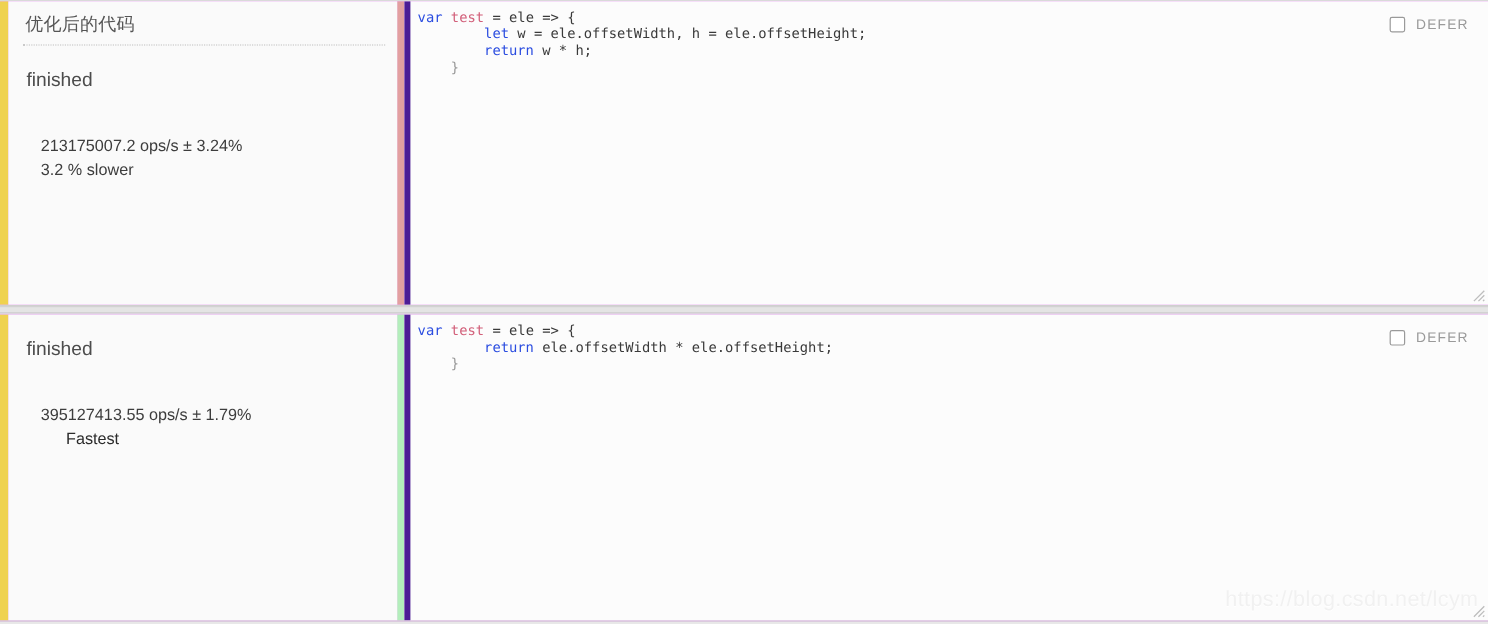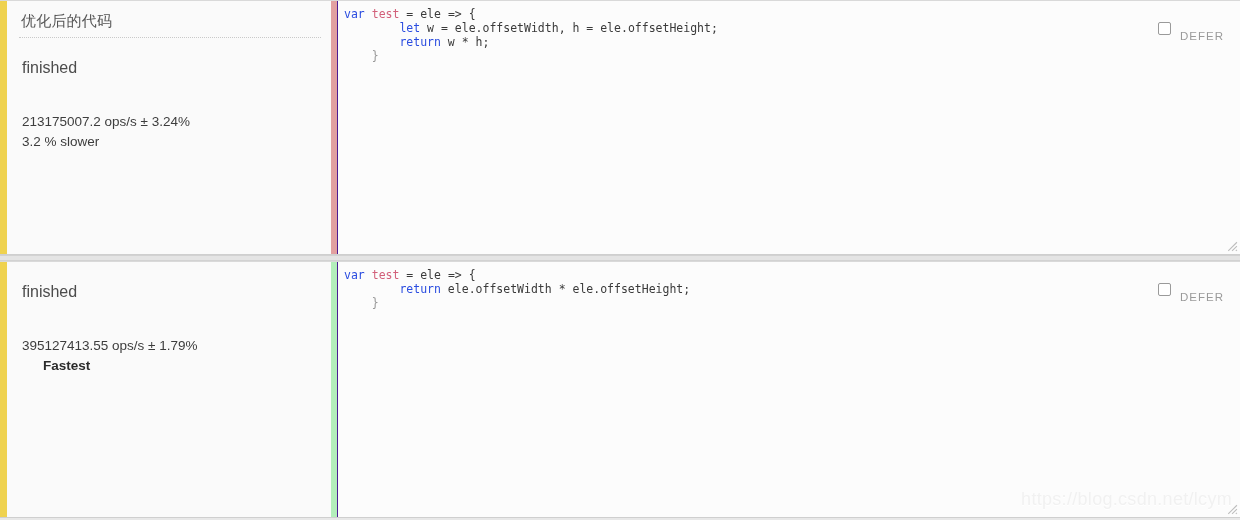--- a/index.html
+++ b/index.html
@@ -63,55 +63,56 @@
 
   .status-line {
     font-size: 16px;
     color: #4c4c4c;
     padding: 22px 0 0 15px;
     line-height: 16px;
   }
 
   .result-block {
     padding: 36px 0 0 15px;
+    margin-left: 12px;
   }
   .ops-line {
     font-size: 13.5px;
     color: #3d3d3d;
     line-height: 19px;
     white-space: nowrap;
   }
   .verdict {
     font-size: 13.5px;
     line-height: 20px;
     margin-top: 1px;
   }
   .verdict.slower {
     color: #3d3d3d;
   }
   .verdict.fastest {
-    font-weight: bold;
+    font-weight: normal;
     color: #2b2b2b;
     padding-left: 21px;
   }
 
   
   .divider {
     flex: 0 0 6px;
     width: 6px;
   }
   .divider.red   { background: #e2a0a0; }
   .divider.green { background: #b3eebb; }
 
   
   .code-col {
     flex: 1 1 auto;
     background: #fcfcfc;
     position: relative;
-    border-left: 1px solid #4c1d95;
+    border-left: 5px solid #4c1d95;
   }
 
   .code-area {
     padding: 6px 0 0 6px;
     font-family: "DejaVu Sans Mono", "Liberation Mono", monospace;
     font-size: 11.5px;
     line-height: 14px;
     color: #3a3a3a;
     white-space: pre;
   }
@@ -135,21 +136,20 @@
     border: 1px solid #9a9a9a;
     border-radius: 2px;
     background: #fff;
     display: inline-block;
   }
   .defer-label {
     font-size: 11.5px;
     letter-spacing: 1px;
     color: #9a9a9a;
     font-family: "Liberation Sans", sans-serif;
-    margin-top: 16px;
   }
 
   
   .resize-grip {
     position: absolute;
     right: 2px;
     bottom: 2px;
     width: 13px;
     height: 13px;
     opacity: .55;

